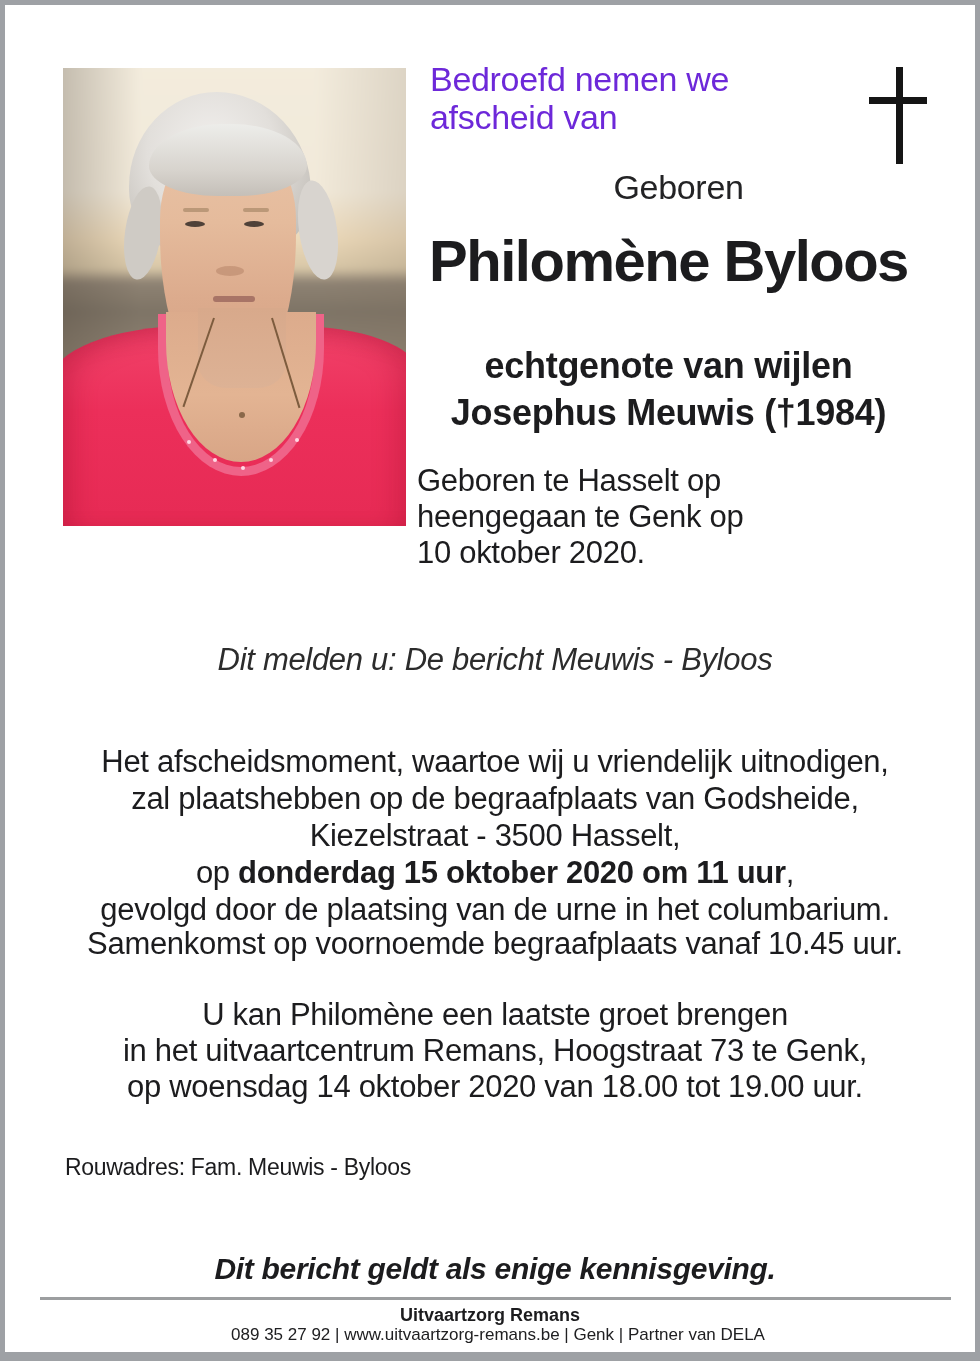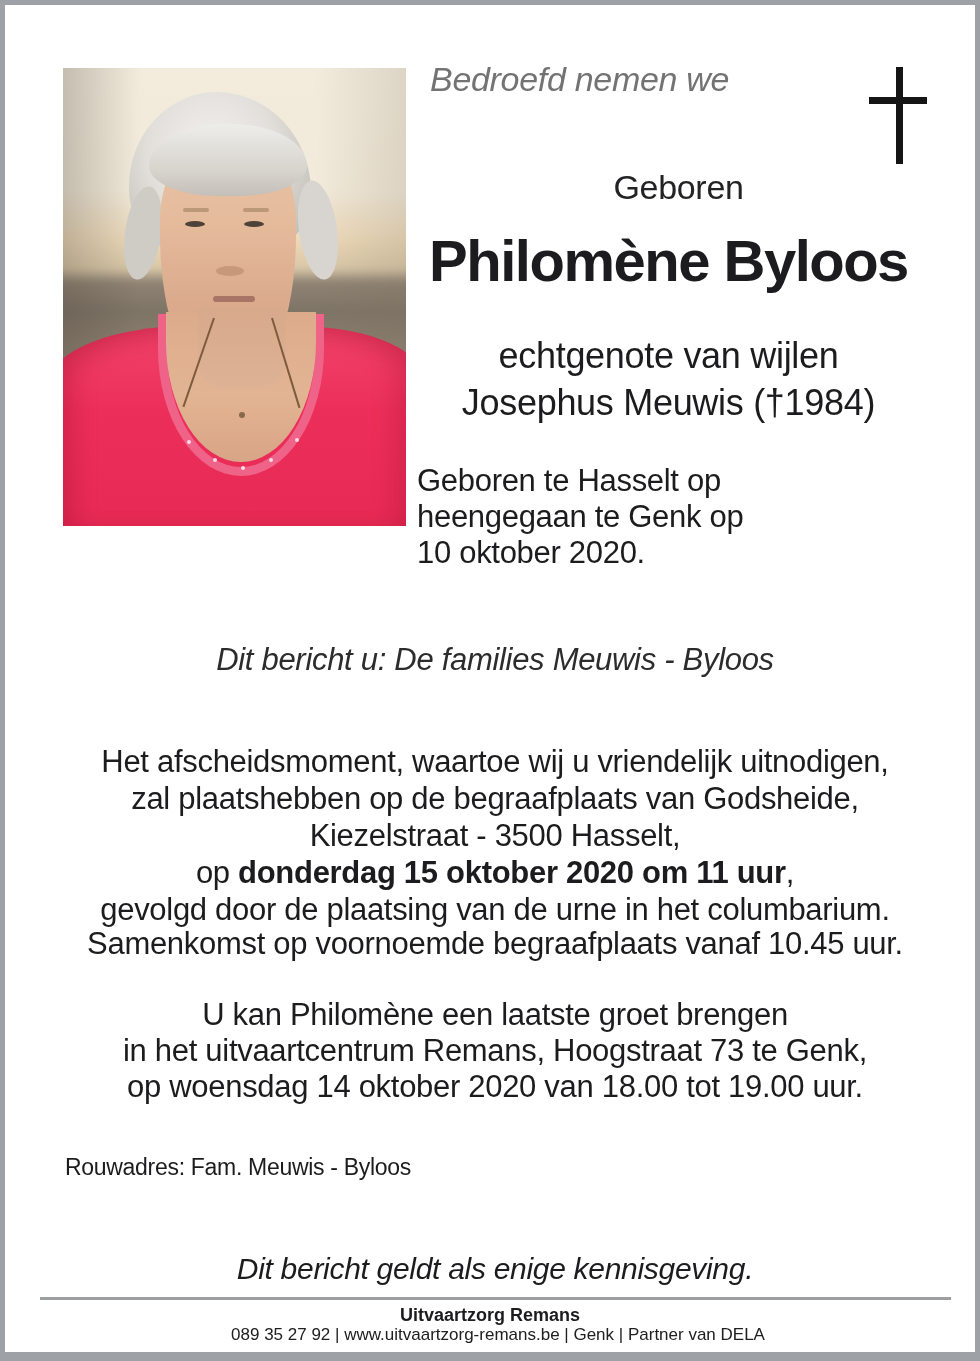--- a/index.html
+++ b/index.html
@@ -77,34 +77,34 @@
   .necklace.r { left: 208px; transform: rotate(-17deg); }
   .pendant { left: 176px; top: 344px; width: 6px; height: 6px; border-radius: 50%; background: #8a684a; }
 
   
   .cross { left: 864px; top: 62px; width: 60px; height: 97px; }
   .cross div { position: absolute; background: #151515; }
   .cross .v { left: 27px; top: 0; width: 7px; height: 97px; }
   .cross .h { left: 0; top: 30px; width: 58px; height: 7px; }
 
   
-  .intro { left: 425px; top: 55px; font-size: 34px; line-height: 38px; font-style: italic; color: #737373; white-space: nowrap; }
+  .intro { left: 425px; top: 55px; font-size: 34px; line-height: 38px; color: #6d28d9; white-space: nowrap; }
   .salutation { left: 412px; width: 523px; top: 163px; font-size: 34px; text-align: center; color: #232325; }
   .name { left: 392px; width: 543px; top: 222px; font-size: 58px; font-weight: bold; letter-spacing: -1.5px; text-align: center; white-space: nowrap; }
-  .spouse { left: 392px; width: 543px; top: 327px; font-size: 36px; font-weight: normal; line-height: 47px; text-align: center; white-space: nowrap; }
+  .spouse { left: 392px; width: 543px; top: 337px; font-size: 36px; font-weight: bold; line-height: 47px; text-align: center; white-space: nowrap; }
   .life { left: 412px; width: 523px; top: 458px; font-size: 31px; line-height: 36px; text-align: left; white-space: nowrap; }
 
   .wide { left: 30px; width: 920px; text-align: center; white-space: nowrap; }
   .announcement { top: 637px; font-size: 31px; font-style: italic; color: #2c2c2c; }
   .ceremony { top: 706px; font-size: 31px; line-height: 37px; margin-top: 32px; }
   .gathering { top: 921px; font-size: 31px; }
   .visitation { top: 992px; font-size: 31px; line-height: 36px; }
   .address { left: 60px; top: 1143px; font-size: 23px; line-height: 38px; text-align: left; white-space: nowrap; }
   .address .indent { padding-left: 172px; }
-  .closing { top: 1247px; font-size: 30px; font-weight: normal; font-style: italic; }
+  .closing { top: 1247px; font-size: 30px; font-weight: bold; font-style: italic; }
 
   .divider { left: 35px; top: 1292px; width: 911px; height: 3px; background: #9c9ea0; }
   .footer-company { left: 0; width: 970px; top: 1300px; font-size: 18px; font-weight: bold; text-align: center; letter-spacing: 0; }
   .footer-info { left: 8px; width: 970px; top: 1320px; font-size: 17px; text-align: center; letter-spacing: 0; color: #202022; }
 </style>
 </head>
 <body>
 
 <div class="card">
 
@@ -135,38 +135,39 @@
     <div class="sparkle" style="left:232px;top:370px;"></div>
   </div>
 
   <div class="abs cross">
     <div class="v"></div>
     <div class="h"></div>
   </div>
 
   <div class="abs intro">
     <div>Bedroefd nemen we</div>
+    <div>afscheid van</div>
   </div>
 
   <div class="abs salutation">Geboren</div>
 
   <div class="abs name">Philomène Byloos</div>
 
   <div class="abs spouse">
     <div>echtgenote van wijlen</div>
     <div>Josephus Meuwis (†1984)</div>
   </div>
 
   <div class="abs life">
     <div>Geboren te Hasselt op</div>
     <div>heengegaan te Genk op</div>
     <div>10 oktober 2020.</div>
   </div>
 
-  <div class="abs wide announcement">Dit bericht u: De families Meuwis - Byloos</div>
+  <div class="abs wide announcement">Dit melden u: De bericht Meuwis - Byloos</div>
 
   <div class="abs wide ceremony">
     <div>Het afscheidsmoment, waartoe wij u vriendelijk uitnodigen,</div>
     <div>zal plaatshebben op de begraafplaats van Godsheide,</div>
     <div>Kiezelstraat - 3500 Hasselt,</div>
     <div><span>op </span><b>donderdag 15 oktober 2020 om 11 uur</b><span>,</span></div>
     <div>gevolgd door de plaatsing van de urne in het columbarium.</div>
   </div>
 
   <div class="abs wide gathering">Samenkomst op voornoemde begraafplaats vanaf 10.45 uur.</div>

